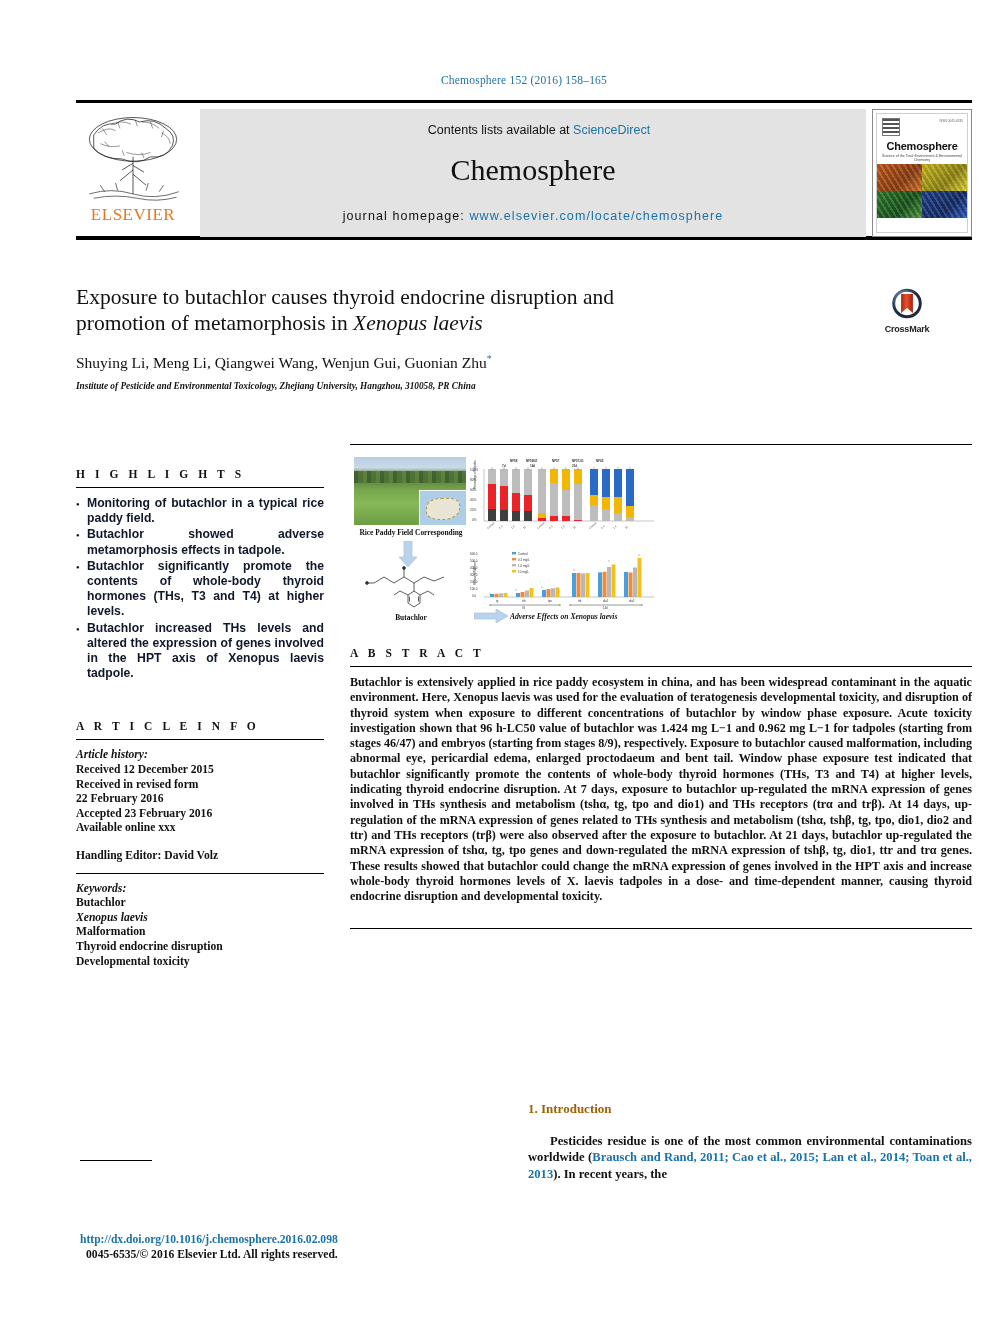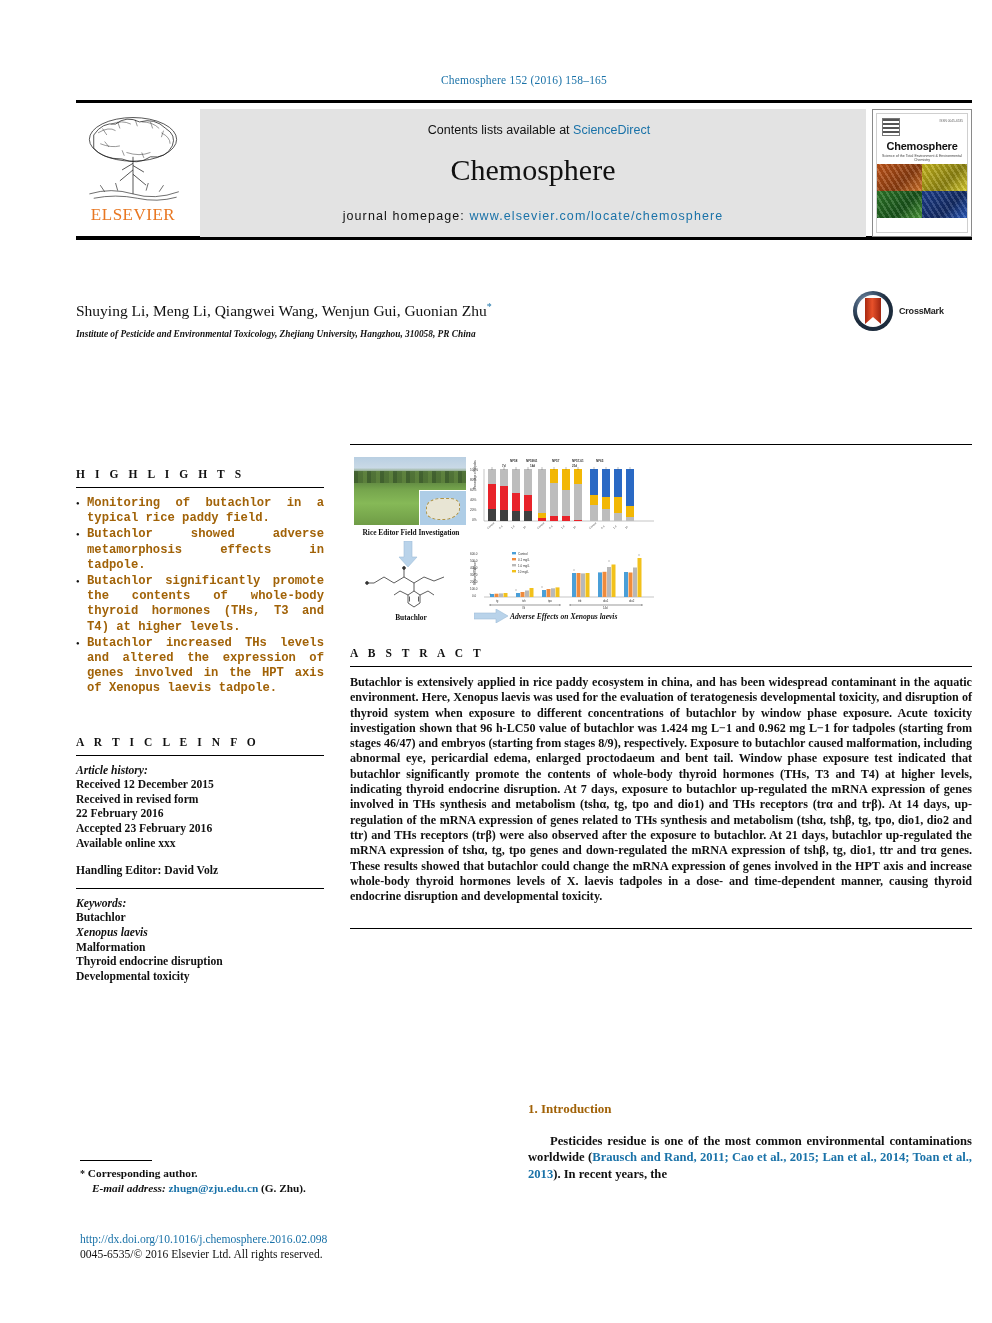--- a/index.html
+++ b/index.html
@@ -219,20 +219,21 @@
     color: #111;
   }
   .crossmark {
     position: absolute;
     left: 824px; top: 288px;
     width: 110px;
     height: 46px;
     display: flex;
     align-items: center;
     gap: 5px;
+    flex-direction: column;
   }
   .crossmark-label {
     font-family: "Liberation Sans", sans-serif;
     font-weight: bold;
     font-size: 9px;
     color: #222;
     letter-spacing: -.2px;
   }
 
   
@@ -260,25 +261,25 @@
   }
   .rule-thin {
     border-top: 1px solid #000;
     margin: 9px 0 8px 0;
   }
 
   ul.highlights {
     list-style: none;
     margin: 0;
     padding: 0;
-    font-family: Liberation Mono, monospace;
+    font-family: Liberation Sans, sans-serif;
     font-weight: bold;
     font-size: 12.2px;
     line-height: 15.2px;
-    color: #a16207;
+    color: #0f172a;
   }
   ul.highlights li {
     position: relative;
     padding-left: 11px;
     margin-bottom: 1px;
     text-align: justify;
     -webkit-hyphens: auto;
     hyphens: auto;
   }
   ul.highlights li::before {
@@ -458,24 +459,25 @@
     line-height: 15px;
     color: #111;
   }
   .footnote-body .star { font-size: 10px; }
   .footnote-body .em { font-style: italic; }
   .footnote-body a, .footnote-body .mail { color: #1a72a8; text-decoration: none; }
   .doi-block {
     position: absolute;
     left: 52px; top: 1232px;
     font-family: "Liberation Serif", serif;
-    font-weight: normal;
+    font-weight: bold;
     font-size: 11.6px;
     line-height: 15.4px;
     color: #111;
+    text-align: right;
   }
   .doi-block .doi { color: #1a72a8; }
 </style>
 </head>
 <body>
 
 <div class="page">
 
   <div class="running-head">Chemosphere 152 (2016) 158–165</div>
 
@@ -527,20 +529,24 @@
             <div class="leaf leaf-g"></div>
             <div class="leaf leaf-b"></div>
           </div>
         </div>
       </div>
 
     </div>
   </div>
 
   <div class="title-block">
+    <h1 class="paper-title">
+      <span>Exposure to butachlor causes thyroid endocrine disruption and</span><br>
+      <span>promotion of metamorphosis in </span><span class="it">Xenopus laevis</span>
+    </h1>
     <div class="authors">
       <span>Shuying Li, Meng Li, Qiangwei Wang, Wenjun Gui, Guonian Zhu</span><sup>*</sup>
     </div>
     <div class="affil">Institute of Pesticide and Environmental Toxicology, Zhejiang University, Hangzhou, 310058, PR China</div>
   </div>
 
   <div class="crossmark">
     <svg width="42" height="42" viewBox="0 0 42 42">
       <defs>
         <radialGradient id="cmg" cx="35%" cy="30%">
@@ -601,21 +607,21 @@
   <div class="col-right">
 
     <div class="rule"></div>
 
     <div class="ga-figure">
 
       <div class="ga-photo">
         <div class="trees"></div>
         <div class="map"></div>
       </div>
-      <div class="ga-caption-1">Rice Editor Field Investigation</div>
+      <div class="ga-caption-1">Rice Paddy Field Corresponding</div>
 
       <svg class="ga-arrow-down" viewBox="0 0 20 26">
         <path d="M6 0 h8 v16 h5 l-9 10 l-9 -10 h5 Z" fill="#b9d3ea" stroke="#9dbdd8" stroke-width="0.6"></path>
       </svg>
 
       <svg class="ga-structure" viewBox="0 0 96 48">
         <g stroke="#333" stroke-width="0.8" fill="none">
           <path d="M10 18 L20 12 L30 18 L40 12"></path>
           <path d="M40 12 L40 4"></path>
           <path d="M40 12 L50 18"></path>
@@ -807,27 +813,20 @@
 
   </div>
 
   <div class="intro-head">1. Introduction</div>
   <div class="intro-body">
     <span class="indent"></span><span>Pesticides residue is one of the most common environmental contaminations worldwide (</span><span class="ref-link">Brausch and Rand, 2011; Cao et al., 2015; Lan et al., 2014; Toan et al., 2013</span><span>). In recent years, the</span>
   </div>
 
   <div class="footnote">
     <div class="footnote-rule"></div>
-    <div class="footnote-body">
-      <span class="star">*</span>
-      <span>Corresponding author.</span><br>
-      <span style="display:inline-block;width:12px"></span><span class="em">E-mail address:</span>
-      <span class="mail">zhugn@zju.edu.cn</span>
-      <span>(G. Zhu).</span>
-    </div>
   </div>
 
   <div class="doi-block">
     <div class="doi">http://dx.doi.org/10.1016/j.chemosphere.2016.02.098</div>
     <div>0045-6535/© 2016 Elsevier Ltd. All rights reserved.</div>
   </div>
 
 </div>
 
 </body></html>

